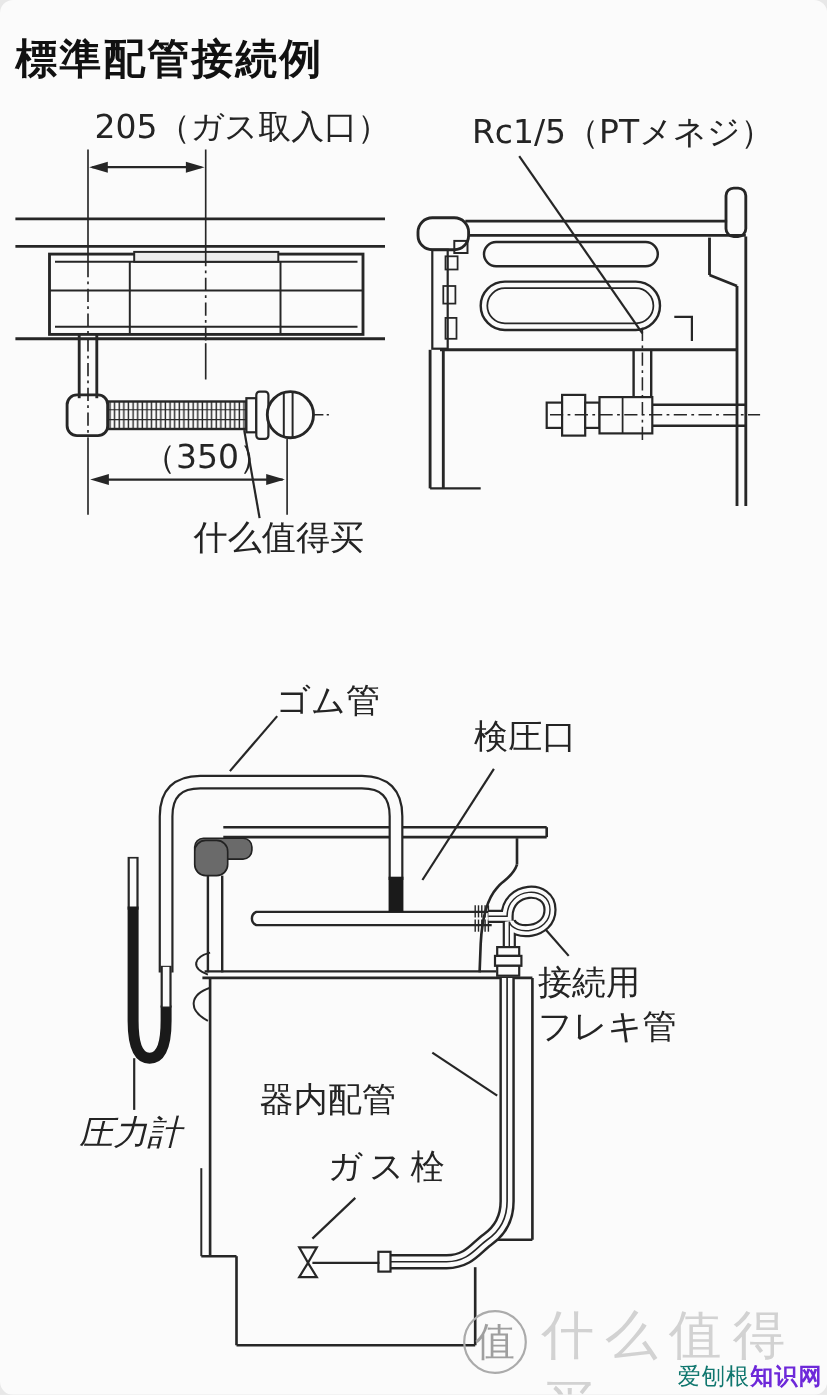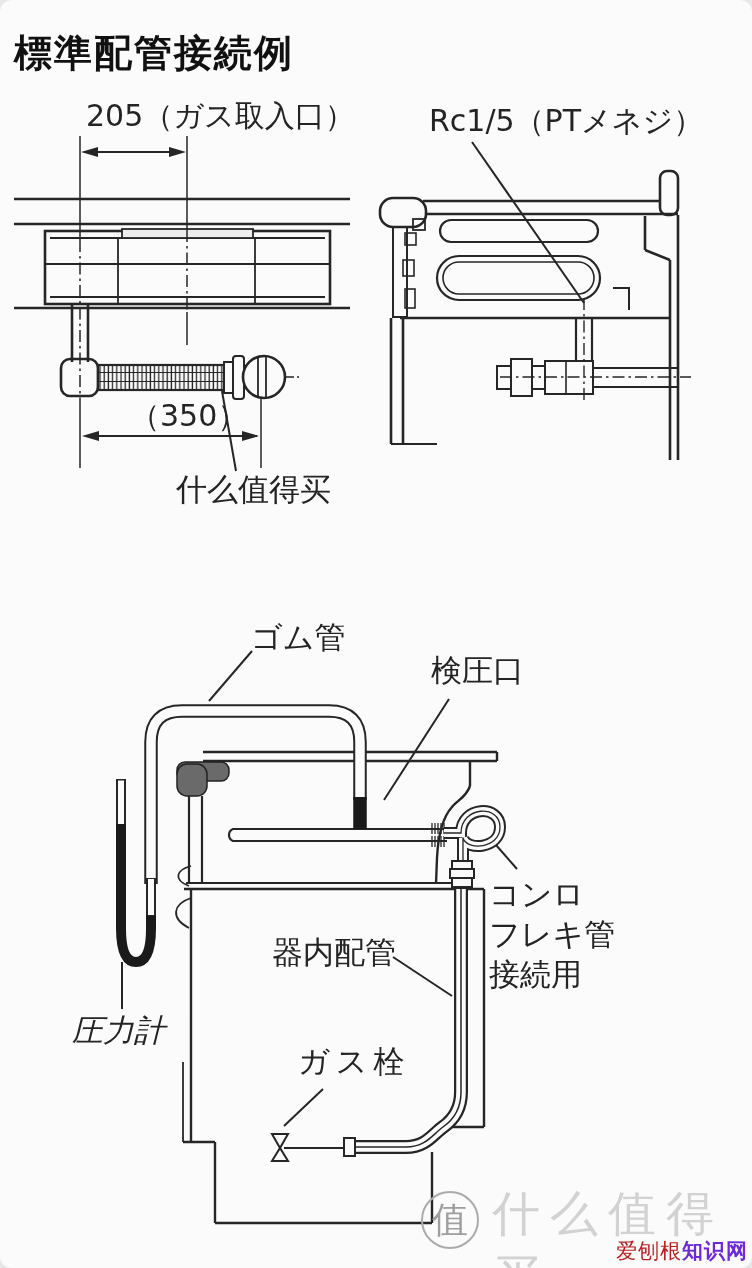--- a/index.html
+++ b/index.html
@@ -31,21 +31,21 @@
   }
   .wm-badge{
     position:absolute;
     width:54px;height:54px;border-radius:50%;
     border:2px solid #ababab;
     color:#9f9f9f;font-size:36px;
     display:flex;align-items:center;justify-content:center;
     background:transparent;
   }
   .wm-site{position:absolute;font-size:21px;letter-spacing:1px;}
-  .wm-site .hot{color:#b91c1c;}
+  .wm-site .hot{color:#0f766e;}
   .wm-site .rest{color:#6d28d9;font-weight:bold;}
 </style>
 </head>
 <body>
 
 <div class="page">
 
 <svg width="752" height="1268" viewBox="0 0 752 1268">
   <defs>
     <pattern id="corr" width="4.2" height="27" patternUnits="userSpaceOnUse" x="98" y="364">
@@ -250,25 +250,24 @@
 <div class="lbl title" style="left:14px;top:33px;">標準配管接続例</div>
 
 <div class="lbl dim" style="left:70px;top:100px;">205（ガス取入口）</div>
 <div class="lbl dim" style="left:413px;top:105px;">Rc1/5（PTメネジ）</div>
 <div class="lbl dim" style="left:114px;top:400px;">（350）</div>
 <div class="lbl anno" style="left:176px;top:473px;">什么值得买</div>
 
 <div class="lbl anno" style="left:251px;top:621px;">ゴム管</div>
 <div class="lbl anno" style="left:431px;top:654px;">検圧口</div>
 <div class="lbl anno multiline" style="left:489px;top:874px;">
-  <div>コンロ</div>
+  <div>接続用</div>
   <div>フレキ管</div>
-  <div>接続用</div>
-</div>
-<div class="lbl anno" style="left:236px;top:936px;margin-left:36px;">器内配管</div>
+</div>
+<div class="lbl anno" style="left:236px;top:984px;">器内配管</div>
 <div class="lbl anno" style="left:72px;top:1014px;font-style:italic;">圧力計</div>
 <div class="lbl anno" style="left:298px;top:1045px;letter-spacing:6px;">ガス栓</div>
 
 <div class="wm-badge" style="left:421px;top:1191px;">
   <span>值</span>
 </div>
 <div class="wm-brand" style="left:492px;top:1182px;">什么值得买</div>
 <div class="wm-site" style="left:616px;top:1237px;">
   <span class="hot">爱刨根</span><span class="rest">知识网</span>
 </div>

